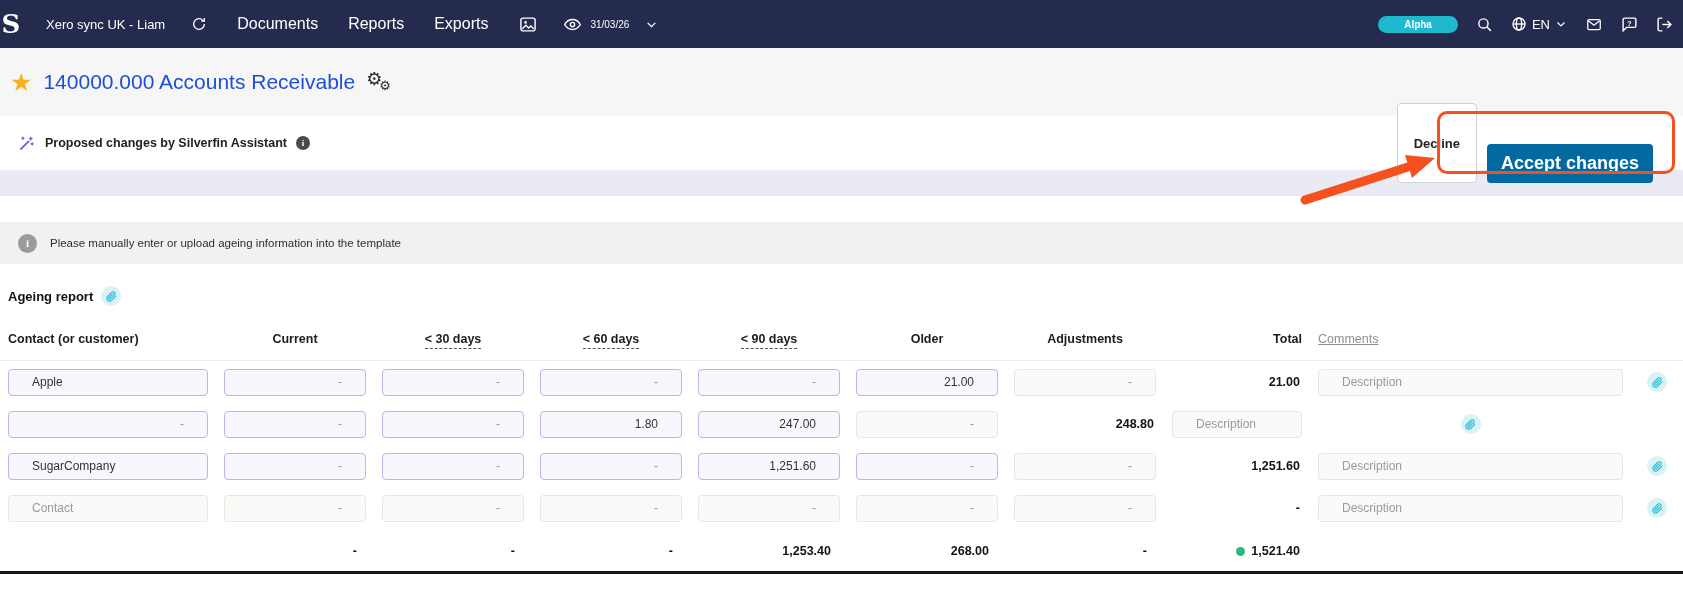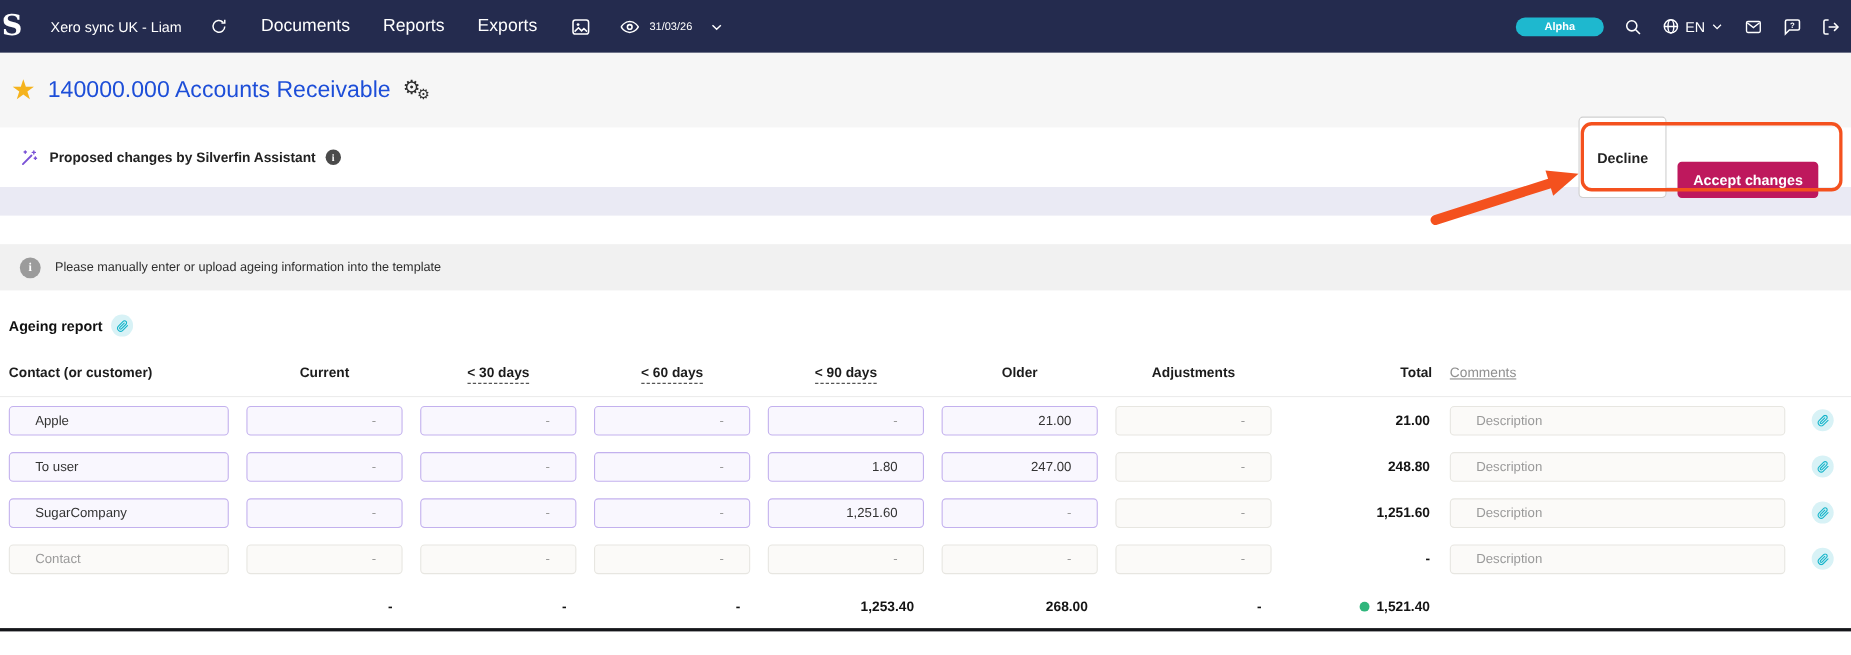--- a/index.html
+++ b/index.html
@@ -34,22 +34,22 @@
 
   
   .assistant-bar { background: #fff; height: 54px; display: flex; align-items: center; padding: 0 18px; }
   .assist-label { font-size: 12.5px; font-weight: 600; color: #222; margin-left: 10px; }
   .info-dot-sm { width: 14px; height: 14px; border-radius: 50%; background: #4a4a4a; color: #fff; font-size: 9px;
     display: flex; align-items: center; justify-content: center; margin-left: 9px; font-weight: 700;
     font-family: "Liberation Serif", serif; cursor: pointer; }
   .assist-buttons { margin-left: auto; display: flex; gap: 10px; margin-right: 12px; }
   .btn-decline { background: #fff; border: 1px solid #cfcfcf; border-radius: 4px; padding: 9px 16px;
     font-size: 13px; font-weight: 700; color: #222; cursor: pointer; font-family: inherit; }
-  .btn-accept { background: #be185d; border: none; border-radius: 4px; padding: 9px 14px;
-    font-size: 13px; font-weight: 700; color: #fff; cursor: pointer; font-family: inherit; margin-top: 41px; }
+  .btn-accept { background: #0369a1; border: none; border-radius: 4px; padding: 9px 14px;
+    font-size: 18px; font-weight: 700; color: #fff; cursor: pointer; font-family: inherit; margin-top: 41px; }
   .lavender-strip { height: 26px; background: #eaeaf4; }
 
   
   .banner { margin-top: 26px; background: #f1f1f1; height: 42px; display: flex; align-items: center;
     padding: 0 18px; gap: 13px; }
   .info-dot-lg { width: 19px; height: 19px; border-radius: 50%; background: #9b9b9b; color: #fff; font-size: 11px;
     font-weight: 700; display: flex; align-items: center; justify-content: center; flex: none;
     font-family: "Liberation Serif", serif; }
   .banner-text { font-size: 11.5px; color: #2e2e2e; }
 
@@ -245,21 +245,20 @@
   <div class="clip-cell">
       <span class="clip-badge">
         <svg viewBox="0 0 24 24">
           <use href="#ic-paperclip"></use>
         </svg>
       </span>
     </div>
 </div>
 
 <div class="grid row">
-  <input class="inp proposed" value="To user" style="">
   <input class="inp proposed num-inp" placeholder="-" style="">
   <input class="inp proposed num-inp" placeholder="-" style="">
   <input class="inp proposed num-inp" placeholder="-" style="">
   <input class="inp proposed num-inp" value="1.80" style="">
   <input class="inp proposed num-inp" value="247.00" style="">
   <input class="inp plain num-inp" placeholder="-" style="">
   <div class="cell-total">248.80</div>
   <input class="inp plain" placeholder="Description" style="">
   <div class="clip-cell">
       <span class="clip-badge">

